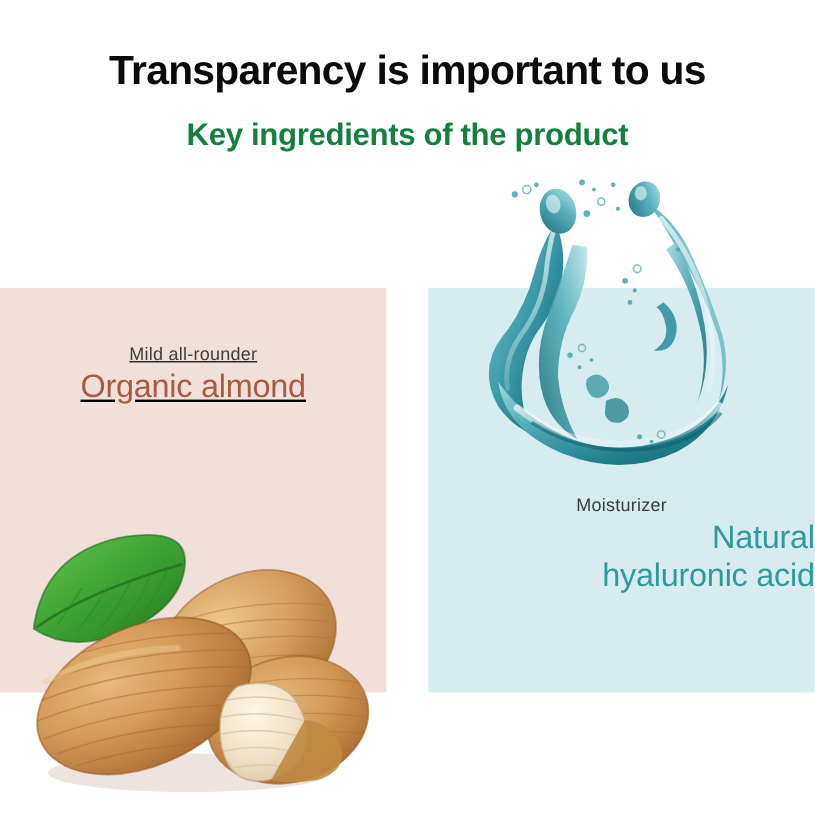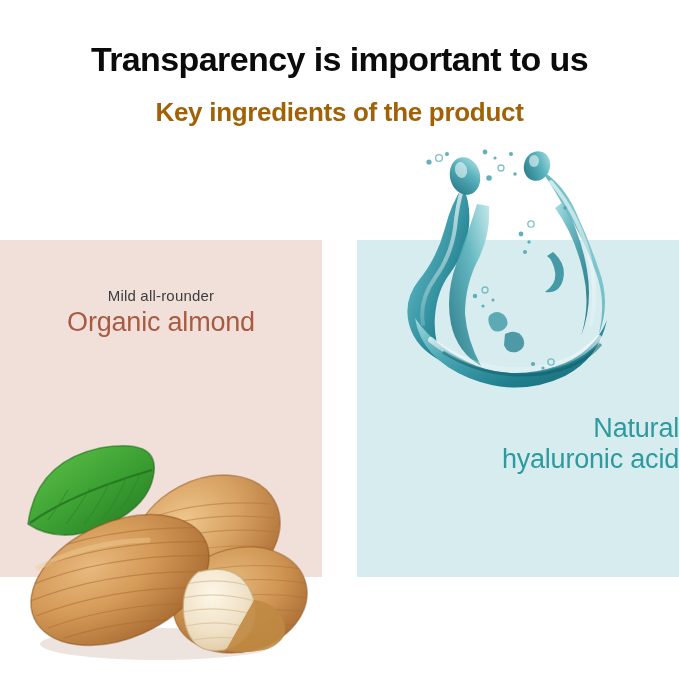--- a/index.html
+++ b/index.html
@@ -35,21 +35,21 @@
     color: #0b0b0b;
     line-height: 1.05;
     white-space: nowrap;
   }
 
   .subheadline {
     font-family: "Liberation Sans", sans-serif;
     font-weight: bold;
     font-size: 26px;
     letter-spacing: -0.3px;
-    color: #a16207;
+    color: #15803d;
     line-height: 1.05;
     margin-top: 21px;
     white-space: nowrap;
   }
 
   
   .panel {
     position: absolute;
     top: 240px;
     height: 337px;
@@ -69,21 +69,21 @@
   }
 
   
   .caption {
     position: absolute;
     width: 100%;
     text-align: center;
     z-index: 30;
   }
 
-  .caption-left  { top: 286px; left: 0;    width: 322px; }
+  .caption-left  { top: 286px; left: 0;    width: 322px; text-decoration: underline; }
   .caption-right { top: 412px; left: 357px; width: 322px; }
 
   .eyebrow {
     font-family: "Liberation Sans", sans-serif;
     font-size: 15px;
     font-weight: normal;
     color: #3d3d3d;
     letter-spacing: 0.2px;
     line-height: 1.3;
   }
@@ -245,20 +245,21 @@
       </g>
       <path d="M190 140 Q234 128 246 168 Q254 206 216 218 Q182 224 176 186 Q172 154 190 140 Z" fill="none" stroke="#c6ab82" stroke-width="1.4" opacity="0.7"></path>
       <path d="M246 168 Q268 170 276 190 Q282 210 256 218 Q232 222 218 218" fill="#c08a43" opacity="0.9"></path>
     </g>
   </svg>
 </div>
 
 <div class="panel panel-right"></div>
 
 <div class="caption caption-right">
+  <div class="eyebrow">Moisturizer</div>
   <div class="ingredient ingredient-hyaluron">Natural</div>
   <div class="ingredient ingredient-hyaluron" style="margin-top:0">hyaluronic acid</div>
 </div>
 
 <div class="splash-art">
   <svg viewBox="0 0 235 245" width="235" height="245" aria-hidden="true">
     <defs>
       <linearGradient id="waterG1" x1="0%" y1="0%" x2="100%" y2="100%">
         <stop offset="0%" stop-color="#9fd8de"></stop>
         <stop offset="35%" stop-color="#4ca7b4"></stop>

